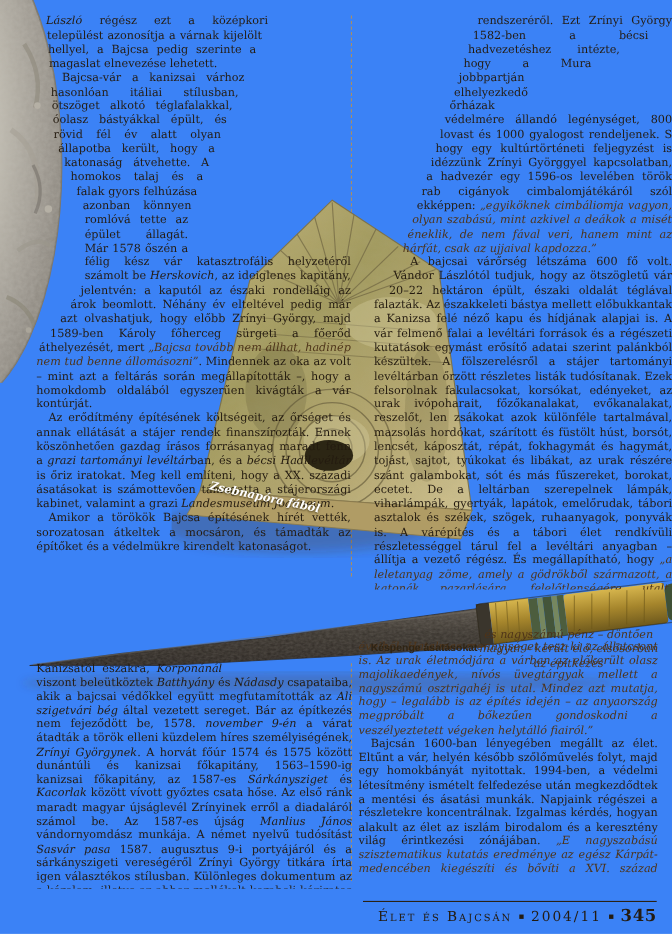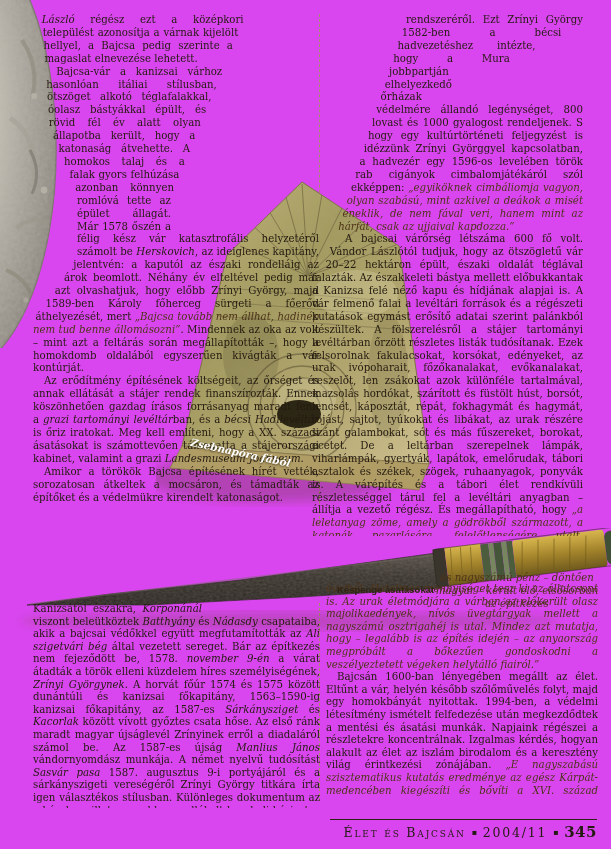--- a/index.html
+++ b/index.html
@@ -1,32 +1,32 @@
 <!DOCTYPE html>
 <html lang="hu"><head>
 <meta charset="utf-8">
 <style>
   html,body{margin:0;padding:0;background:#f8f1dc;}
-  #page{position:relative;width:611px;height:849px;background:#d946ef;overflow:hidden;
+  #page{position:relative;width:611px;height:849px;background:#3b82f6;overflow:hidden;
         font-family:"DejaVu Serif",serif;color:#241b10;}
   .photo{position:absolute;z-index:1;}
   .txt{position:absolute;z-index:2;text-align:justify;font-size:10.2px;line-height:12.9px;
        overflow:hidden;hyphens:auto;}
   .txt p{margin:0;text-indent:11px;}
   .txt p.noind{text-indent:0;}
   .i{font-style:italic;}
   .q{font-style:italic;color:#4e3419;}
   
   #lcol1{left:33px;top:14px;width:286px;height:524px;}
   .sp-coin{float:left;width:46px;height:300px;
      shape-outside:polygon(0px 0px,8px 0px,16px 120px,44px 185px,44px 240px,14px 282px,0px 300px);}
   .sp-sun-l{float:right;width:152px;height:210px;margin-top:230px;margin-right:-4px;
      shape-outside:polygon(78px 0px,152px 0px,152px 210px,0px 210px,0px 188px);}
   
-  #rcol1{left:312px;top:14px;width:271px;height:522px;}
+  #rcol1{left:340px;top:14px;width:271px;height:522px;}
   .sp-sun-r{float:left;width:94px;height:256px;margin-top:84px;
      shape-outside:polygon(0px 0px,94px 0px,10px 256px,0px 256px);}
   .sp-knife-r{float:right;width:150px;height:80px;margin-top:422px;
      shape-outside:polygon(150px 15px,150px 80px,20px 80px);}
   
   #lcol2{left:33px;top:603px;width:287px;height:205px;line-height:12.6px;}
   .sp-knife-l{float:right;width:118px;height:12px;}
   #rcol2{left:326px;top:583px;width:272px;height:214px;line-height:12.6px;}
   #rknife{left:434px;top:571px;width:166px;text-align:center;font-size:10.2px;line-height:13.2px;z-index:3;}
   

